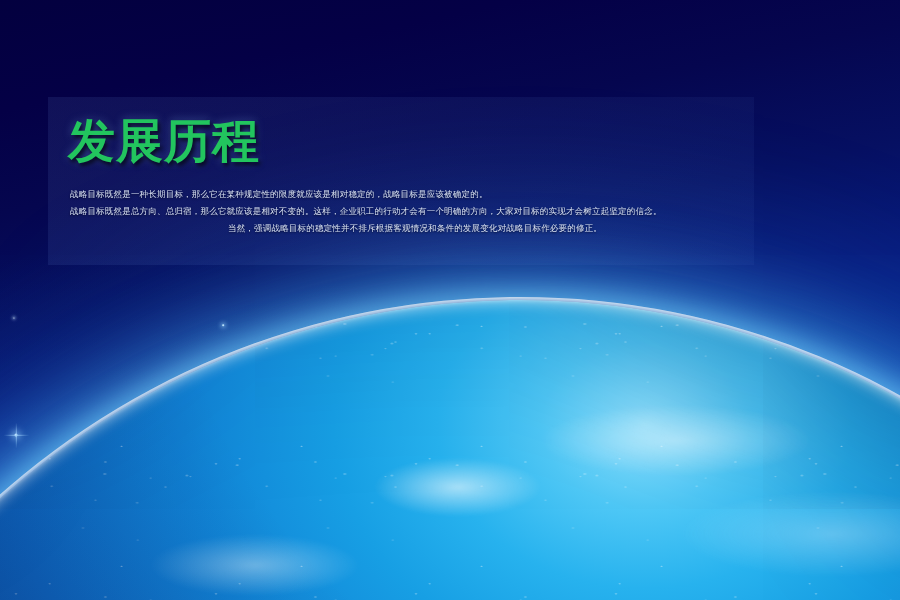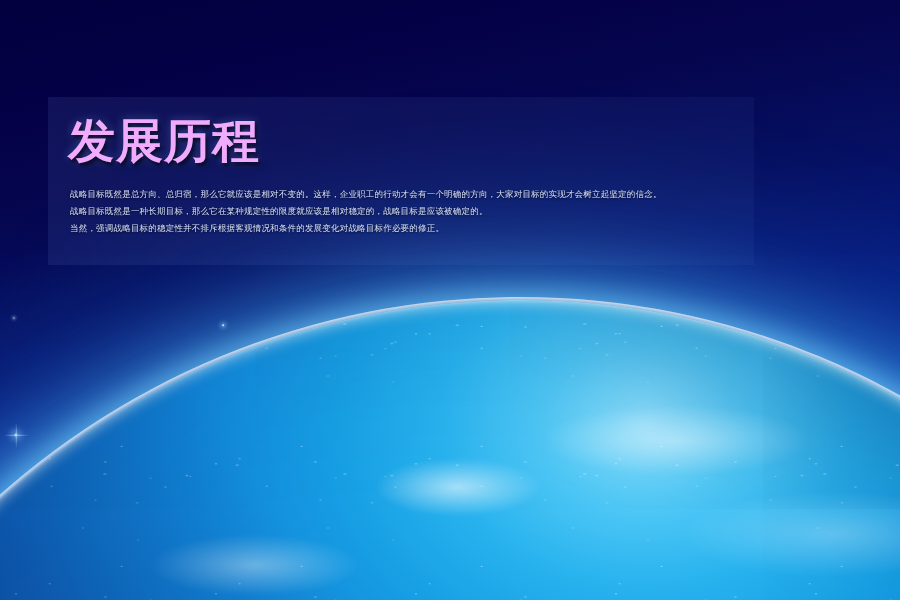--- a/index.html
+++ b/index.html
@@ -209,21 +209,21 @@
     display: flex;
     align-items: flex-end;
     white-space: nowrap;
   }
   .heading-cn {
     font-family: "Liberation Serif", "DejaVu Serif", serif;
     font-weight: 700;
     font-size: 47px;
     line-height: 1;
     letter-spacing: 1px;
-    color: #f0abfc;
+    color: #22c55e;
     text-shadow:
       2px 3px 4px rgba(0,0,12,0.85),
       0 0 10px rgba(140,190,255,0.35);
   }
   .heading-en {
     font-family: "Liberation Sans", sans-serif;
     font-style: italic;
     font-weight: 700;
     font-size: 20px;
     line-height: 1;
@@ -244,21 +244,21 @@
   .body-copy p {
     margin: 0 0 5px 0;
     font-family: "DejaVu Sans", "Liberation Sans", sans-serif;
     font-size: 8.5px;
     line-height: 12px;
     letter-spacing: 0.2px;
     color: #d9e2f2;
     white-space: nowrap;
     text-shadow: 0 1px 2px rgba(0,0,20,0.7);
   }
-  .body-copy p:last-child { margin-bottom: 0; }
+  .body-copy p:last-child { margin-bottom: 0; text-align: center; }
 </style>
 </head>
 <body>
 
 <div class="banner">
 
   <div class="sky"></div>
   <div class="sky-wash"></div>
 
   <div class="starfield">
@@ -281,18 +281,18 @@
     <div class="earth-rim"></div>
   </div>
 
   <div class="panel"></div>
 
   <div class="heading">
     <span class="heading-cn">发展历程</span>
   </div>
 
   <div class="body-copy">
+    <p>战略目标既然是一种长期目标，那么它在某种规定性的限度就应该是相对稳定的，战略目标是应该被确定的。</p>
     <p>战略目标既然是总方向、总归宿，那么它就应该是相对不变的。这样，企业职工的行动才会有一个明确的方向，大家对目标的实现才会树立起坚定的信念。</p>
-    <p>战略目标既然是一种长期目标，那么它在某种规定性的限度就应该是相对稳定的，战略目标是应该被确定的。</p>
     <p>当然，强调战略目标的稳定性并不排斥根据客观情况和条件的发展变化对战略目标作必要的修正。</p>
   </div>
 
 </div>
 
 </body></html>

